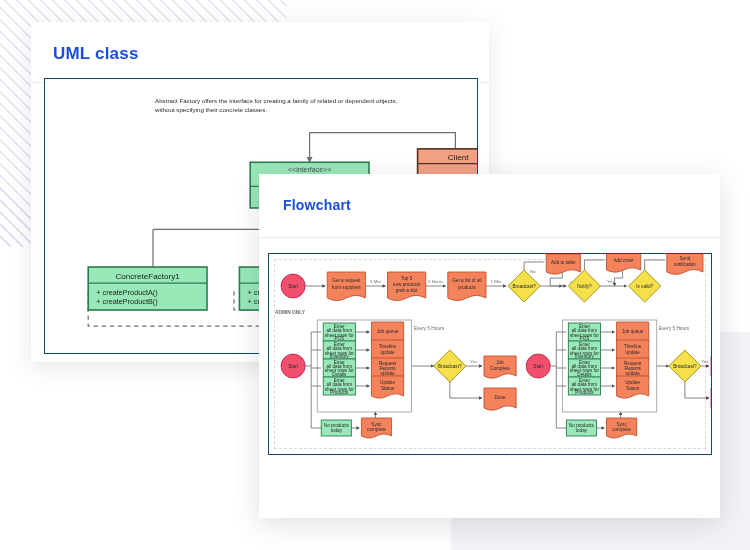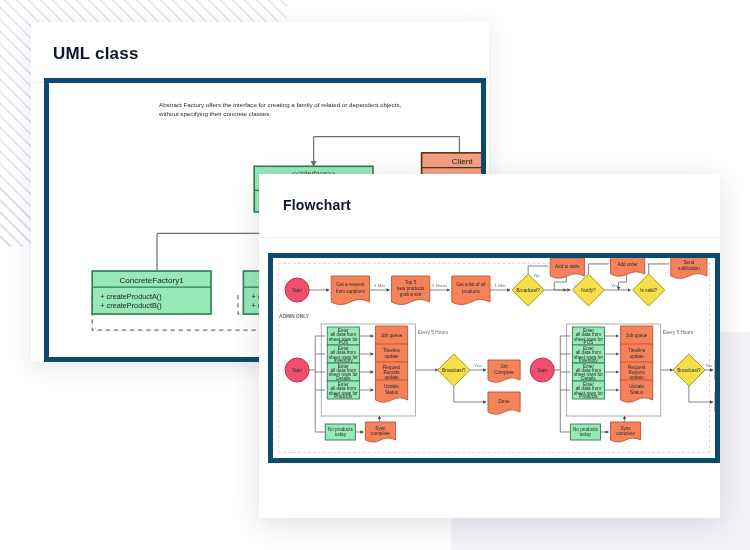--- a/index.html
+++ b/index.html
@@ -26,31 +26,31 @@
   #uml-card{
     left:31px;top:22px;width:458px;height:340px;
     box-shadow:0 5px 22px rgba(60,60,90,.13);
   }
   #flow-card{
     left:259px;top:174px;width:461px;height:344px;
     box-shadow:0 6px 26px rgba(60,60,90,.16);
     z-index:3;
   }
   .card-title{
-    position:absolute;font-weight:bold;color:#0f172a;
+    position:absolute;font-weight:bold;color:#1d4ed8;
     letter-spacing:.2px;
   }
   #uml-title{left:22px;top:22px;font-size:17px;}
   #flow-title{left:24px;top:23px;font-size:14px;}
   .title-rule{position:absolute;left:0;height:1px;background:#ececf0;}
   #uml-rule{top:60px;width:458px;}
   #flow-rule{top:63px;width:461px;}
 
   
-  .canvas{position:absolute;background:#fff;border:5px solid #0c4a6e;}
+  .canvas{position:absolute;background:#fff;border:1px solid #0c4a6e;}
   #uml-canvas{left:13px;top:56px;width:432px;height:274px;}
   #flow-canvas{left:9px;top:79px;width:442px;height:200px;}
   #flow-inner{position:absolute;left:5px;top:5px;width:430px;height:188px;
               border:1px dashed #d9d9e0;}
 
   .svgwrap{position:absolute;left:0;top:0;width:100%;height:100%;}
   .note{
     position:absolute;font-size:6.2px;line-height:1.5;color:#26282e;
     width:260px;
   }

